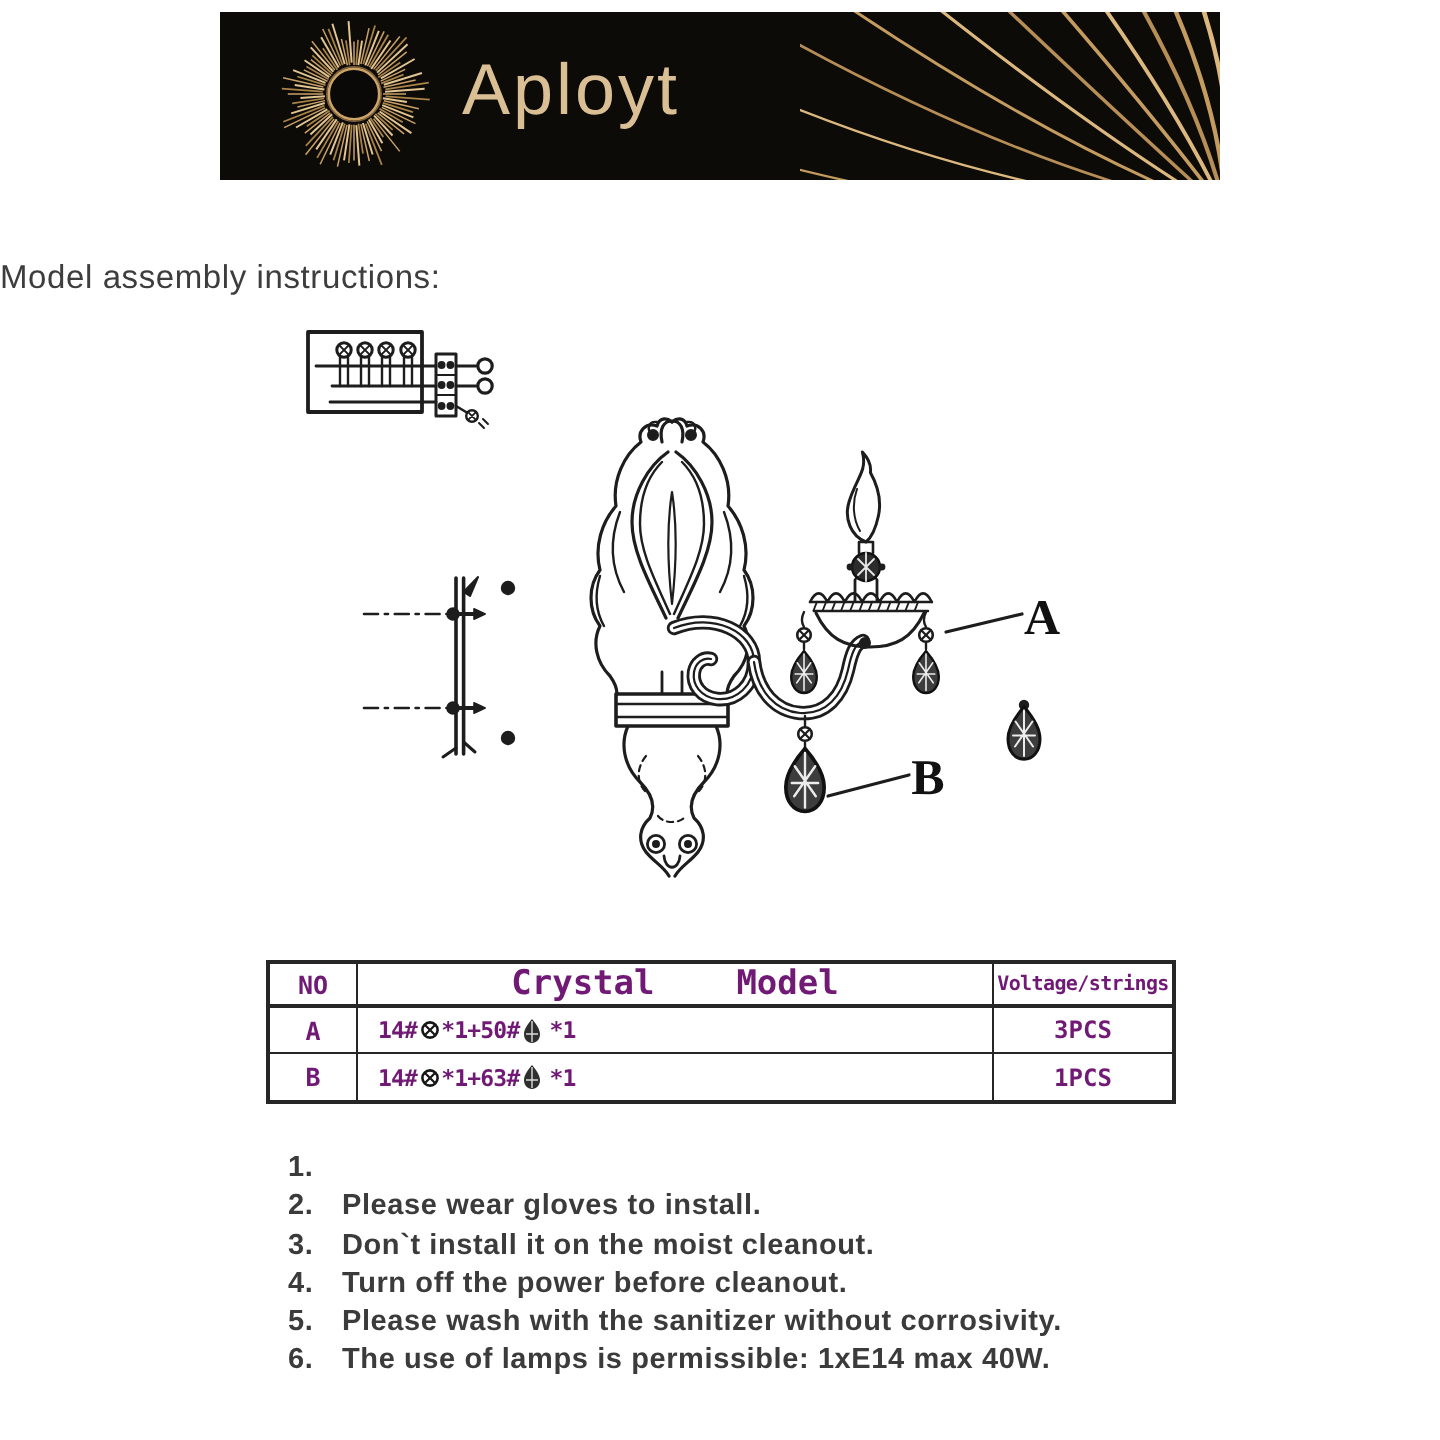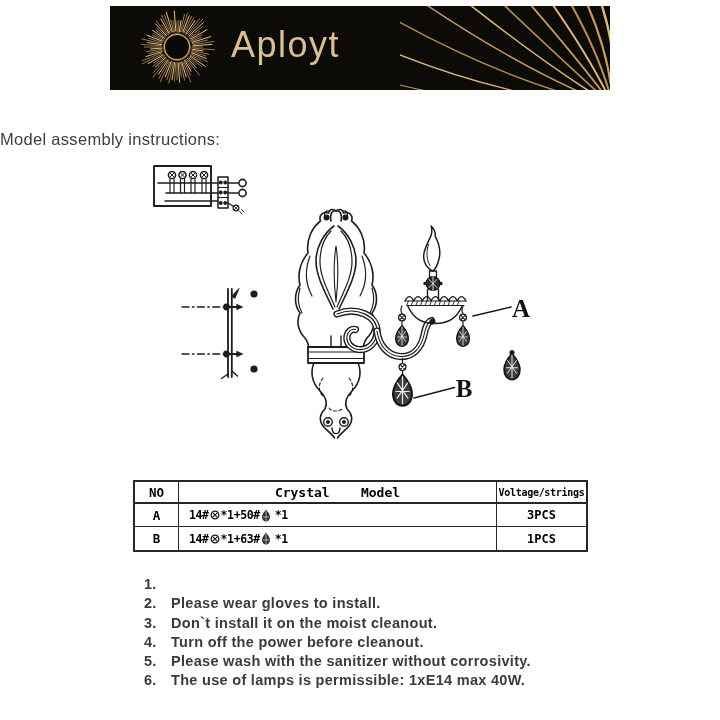--- a/index.html
+++ b/index.html
@@ -23,29 +23,29 @@
 
   
   .drawing{position:absolute;left:125px;top:150px;width:470px;height:330px;}
   .drawing path,.drawing rect,.drawing circle,.drawing line{vector-effect:none;}
 
   
   .ptable{position:absolute;left:133px;top:480px;width:455px;height:72px;
           border:2px solid #262626;box-sizing:border-box;
           display:grid;grid-template-columns:44px 318px 1fr;
           grid-template-rows:22px 23px 23px;
-          font-family:"DejaVu Sans Mono",monospace;font-weight:bold;color:#000000;}
+          font-family:"DejaVu Sans Mono",monospace;font-weight:bold;color:#701a75;}
   .ptable .cell{display:flex;align-items:center;justify-content:center;
                 border-right:1.5px solid #262626;border-bottom:1.5px solid #262626;
                 box-sizing:border-box;overflow:hidden;}
   .ptable .cell:nth-child(3n){border-right:none;}
   .ptable .cell.hdr{border-bottom:2px solid #262626;}
   .ptable .cell.last{border-bottom:none;}
   .ptable .model-cell{justify-content:flex-start;padding-left:10px;align-items:center;}
-  .ptable .hdr-model{font-size:13px;white-space:pre;}
+  .ptable .hdr-model{font-size:17px;white-space:pre;}
   .ptable .hdr-no{font-size:12.5px;}
   .ptable .hdr-qty{font-size:10px;letter-spacing:-.3px;}
   .ptable .no-cell{font-size:12.5px;}
   .ptable .qty-cell{font-size:12px;}
   .ptable .model-cell span{font-size:11.5px;letter-spacing:-.4px;}
   .ptable .micon{margin:0 1px;flex:0 0 auto;}
   .ptable .m3{margin-left:3px;}
 
   
   .instr{position:absolute;left:144px;top:575px;color:#3b3b3b;

